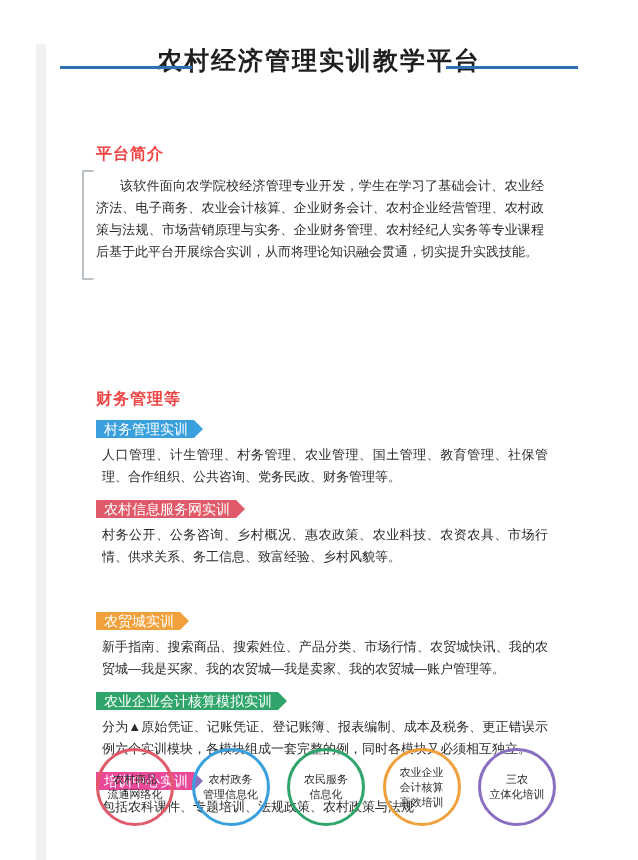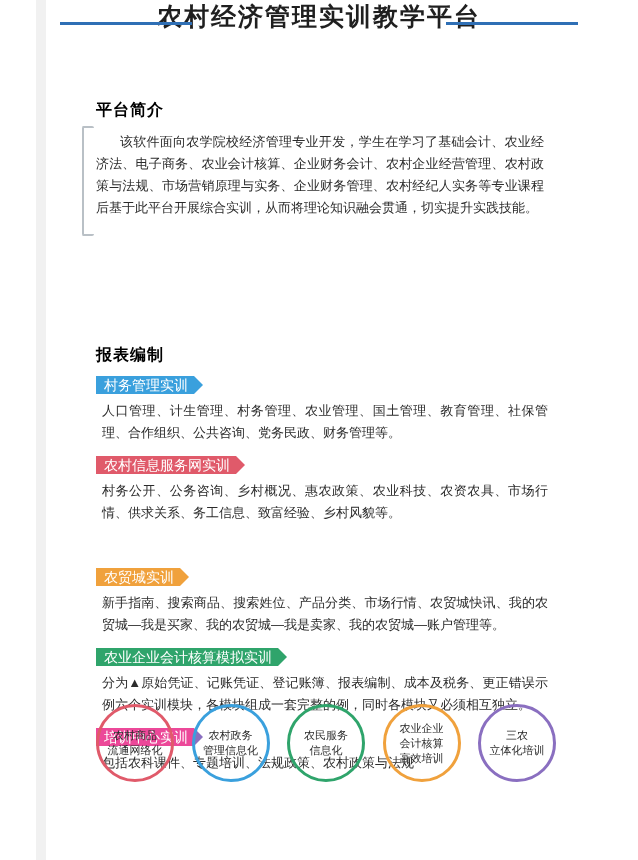--- a/index.html
+++ b/index.html
@@ -18,20 +18,21 @@
 
   .page {
     position: relative;
     width: 638px;
     height: 860px;
     box-sizing: border-box;
   }
 
   
   .title-wrap {
+    margin-top: 44px;
     text-align: center;
     position: relative;
   }
   .title-rule {
     position: absolute;
     top: 22px;
     height: 3px;
     width: 132px;
     background: #2f6fb5;
   }
@@ -43,21 +44,21 @@
     font-weight: bold;
     letter-spacing: 2px;
     color: #1f1f1f;
     padding: 0 10px;
   }
 
   
   .section-h {
     font-size: 16px;
     font-weight: bold;
-    color: #000000;
+    color: #ef4444;
     letter-spacing: 1px;
     margin: 0 0 10px 0;
   }
 
   .body-text {
     font-size: 13px;
     line-height: 22px;
     color: #2b2b2b;
     text-align: justify;
   }
@@ -193,21 +194,21 @@
   </div>
 
   <div class="intro-block">
     <div class="bracket"></div>
     <div class="section-h">平台简介</div>
     <div class="body-text indent">该软件面向农学院校经济管理专业开发，学生在学习了基础会计、农业经济法、电子商务、农业会计核算、企业财务会计、农村企业经营管理、农村政策与法规、市场营销原理与实务、企业财务管理、农村经纪人实务等专业课程后基于此平台开展综合实训，从而将理论知识融会贯通，切实提升实践技能。</div>
   </div>
 
 
   <div class="content-block">
-    <div class="section-h">报表编制</div>
+    <div class="section-h">财务管理等</div>
 
     <div class="item">
       <span class="ribbon c0">村务管理实训</span>
       <div class="body-text">人口管理、计生管理、村务管理、农业管理、国土管理、教育管理、社保管理、合作组织、公共咨询、党务民政、财务管理等。</div>
     </div>
 
     <div class="item">
       <span class="ribbon c1">农村信息服务网实训</span>
       <div class="body-text">村务公开、公务咨询、乡村概况、惠农政策、农业科技、农资农具、市场行情、供求关系、务工信息、致富经验、乡村风貌等。</div>
     </div>

